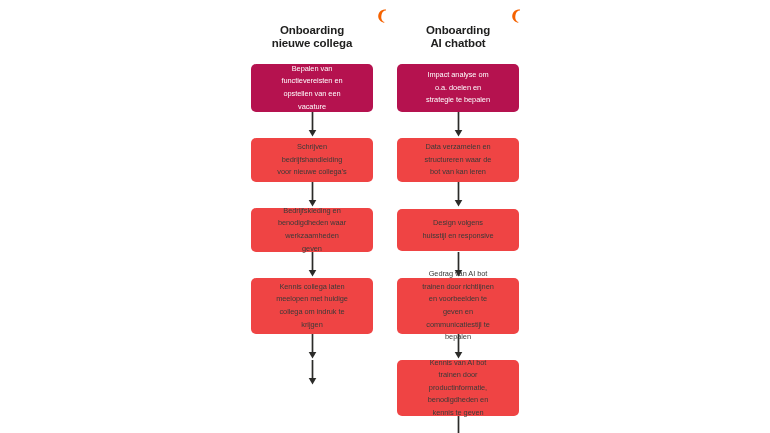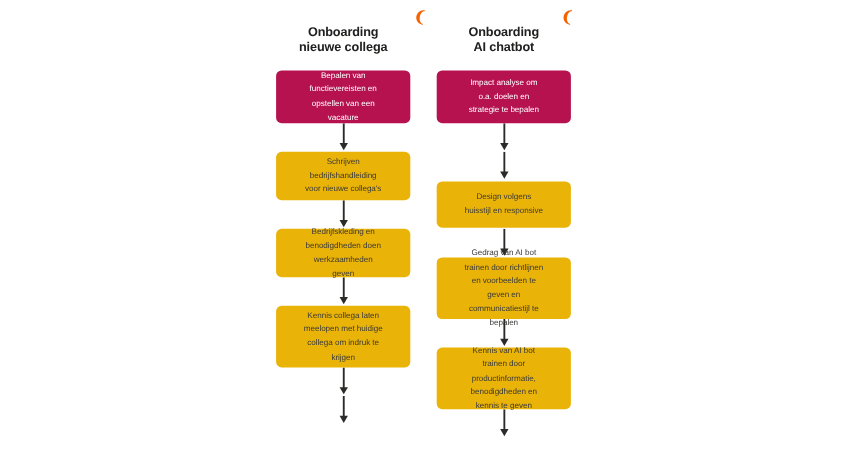--- a/index.html
+++ b/index.html
@@ -94,21 +94,21 @@
     justify-content: center;
     min-height: 34px;
   }
 
   .node.start {
     background: #b5124f;
     color: #ffffff;
   }
 
   .node.step {
-    background: #eab308;
+    background: #ef4444;
     color: #3a3a38;
   }
 
   .connector {
     width: 122px;
     display: flex;
     justify-content: center;
     align-items: flex-start;
     height: 26px;
   }
@@ -157,21 +157,21 @@
         </div>
 
         <div class="connector">
           <svg width="9" height="26" viewBox="0 0 9 26" aria-hidden="true">
             <line x1="4.5" y1="0" x2="4.5" y2="19" stroke="#2b2b29" stroke-width="1.7"></line>
             <polygon points="0.7,18 8.3,18 4.5,24.5" fill="#2b2b29"></polygon>
           </svg>
         </div>
 
         <div class="rowslot" style="height:44px">
-          <div class="node step">Bedrijfskleding en benodigdheden doen werkzaamheden geven</div>
+          <div class="node step">Bedrijfskleding en benodigdheden waar werkzaamheden geven</div>
         </div>
 
         <div class="connector">
           <svg width="9" height="26" viewBox="0 0 9 26" aria-hidden="true">
             <line x1="4.5" y1="0" x2="4.5" y2="19" stroke="#2b2b29" stroke-width="1.7"></line>
             <polygon points="0.7,18 8.3,18 4.5,24.5" fill="#2b2b29"></polygon>
           </svg>
         </div>
 
         <div class="rowslot" style="height:56px">
@@ -209,20 +209,23 @@
           <div class="node start">Impact analyse om o.a. doelen en strategie te bepalen</div>
         </div>
 
         <div class="connector">
           <svg width="9" height="26" viewBox="0 0 9 26" aria-hidden="true">
             <line x1="4.5" y1="0" x2="4.5" y2="19" stroke="#2b2b29" stroke-width="1.7"></line>
             <polygon points="0.7,18 8.3,18 4.5,24.5" fill="#2b2b29"></polygon>
           </svg>
         </div>
 
+        <div class="rowslot" style="height:44px">
+          <div class="node step">Data verzamelen en structureren waar de bot van kan leren</div>
+        </div>
 
         <div class="connector">
           <svg width="9" height="26" viewBox="0 0 9 26" aria-hidden="true">
             <line x1="4.5" y1="0" x2="4.5" y2="19" stroke="#2b2b29" stroke-width="1.7"></line>
             <polygon points="0.7,18 8.3,18 4.5,24.5" fill="#2b2b29"></polygon>
           </svg>
         </div>
 
         <div class="rowslot" style="height:44px">
           <div class="node step">Design volgens huisstijl en responsive</div>

